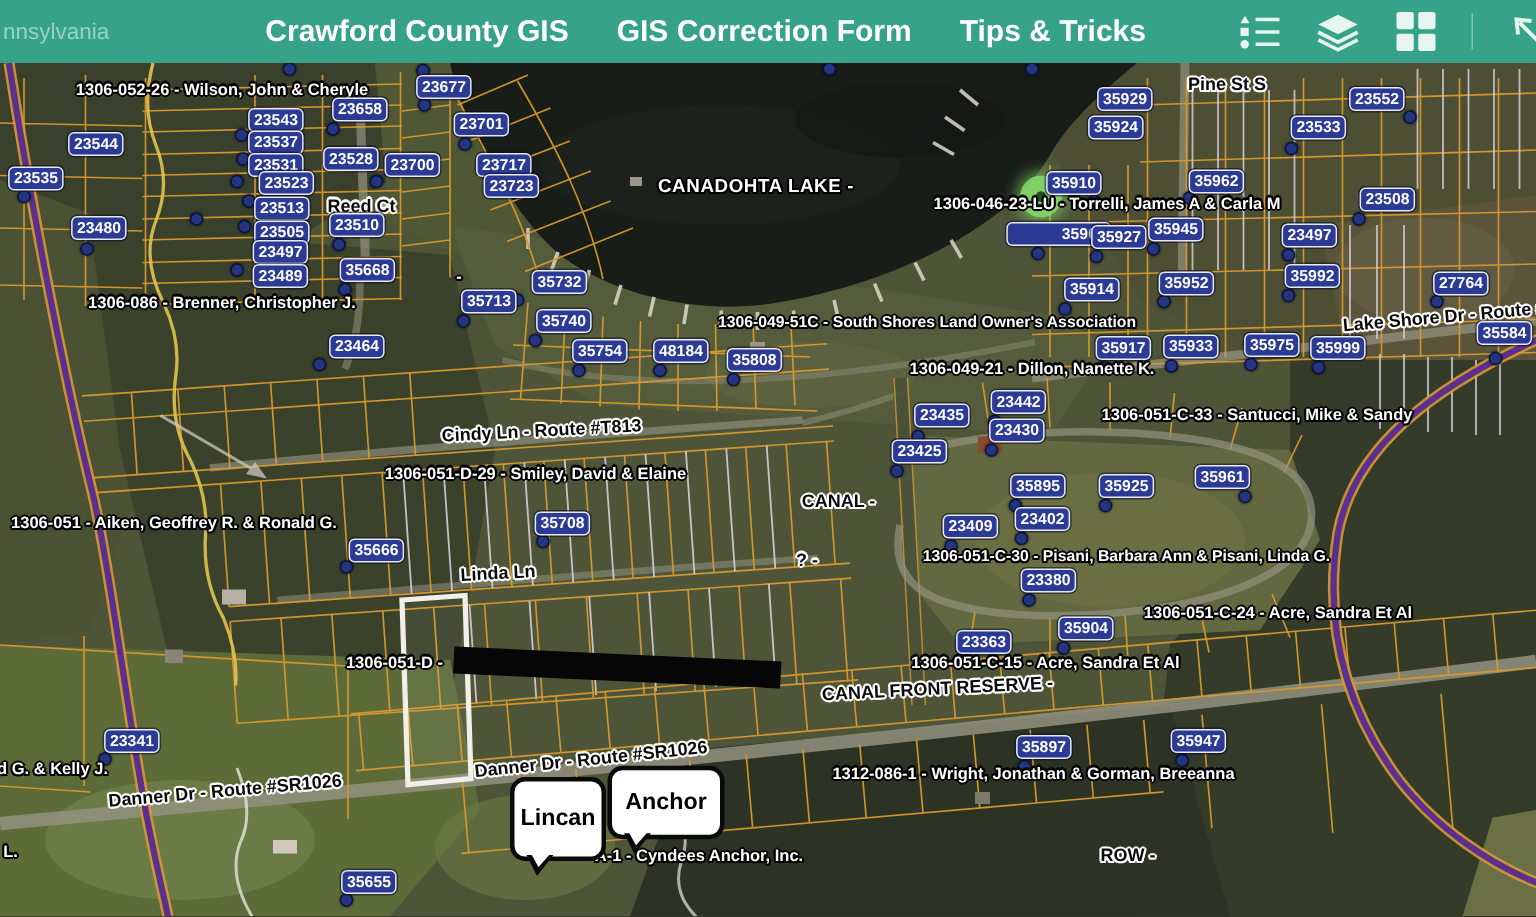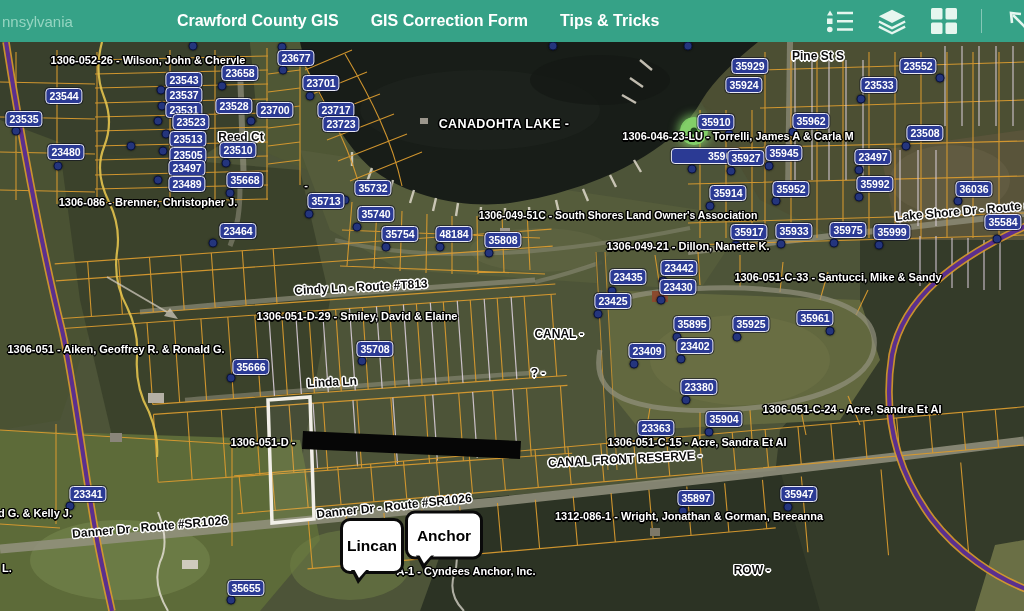--- a/index.html
+++ b/index.html
@@ -3,21 +3,21 @@
 <meta charset="utf-8">
 <style>
   html,body{margin:0;padding:0;background:#222;}
   .stage{position:relative;width:1024px;height:611px;overflow:hidden;
          font-family:"Liberation Sans",sans-serif;background:#4d5438;}
   
   .topbar{position:absolute;top:0;left:0;width:1024px;height:42px;background:#36a287;
           display:flex;align-items:center;z-index:20;}
   .brand{color:#95d5c1;font-size:15px;font-weight:400;margin-left:2px;white-space:nowrap;}
   .nav{display:flex;gap:32px;margin-left:104px;}
-  .nav-item{color:#fff;font-size:16px;font-weight:600;white-space:nowrap;cursor:pointer;}
+  .nav-item{color:#fff;font-size:20px;font-weight:600;white-space:nowrap;cursor:pointer;}
   .hicons{position:absolute;right:-10px;top:0;height:42px;display:flex;align-items:center;gap:22px;}
   .hicon{width:30px;height:26px;display:flex;align-items:center;justify-content:center;}
   .hdivider{width:1px;height:24px;background:rgba(255,255,255,.4);}
   
   .map{position:absolute;top:0;left:0;width:1024px;height:611px;}
   .bgsvg{position:absolute;top:42px;left:0;}
   .anno{position:absolute;inset:0;z-index:5;}
   .badge{position:absolute;transform:translate(-50%,-50%);background:#2b3a94;color:#fff;
          font-size:10.5px;font-weight:700;line-height:12px;padding:1px 3px;
          border:1.5px solid #e9e9f4;border-radius:4px;white-space:nowrap;z-index:6;
@@ -278,20 +278,21 @@
         <div class="lbl street" style="left: 752px; top: 570px; transform: translate(-50%, -50%) rotate(0deg);">ROW -</div>
         <div class="lbl street" style="left: 538px; top: 373px; transform: translate(-50%, -50%) rotate(0deg);">? -</div>
         <div class="lbl owner" style="left: 148px; top: 60px;">1306-052-26 - Wilson, John &amp; Cheryle</div>
         <div class="lbl owner" style="left: 148px; top: 202px;">1306-086 - Brenner, Christopher J.</div>
         <div class="lbl owner" style="left: 116px; top: 349px;">1306-051 - Aiken, Geoffrey R. &amp; Ronald G.</div>
         <div class="lbl owner" style="left: 738px; top: 92px; margin-top: 44px;">1306-046-23-LU - Torrelli, James A &amp; Carla M</div>
         <div class="lbl owner" style="left: 618px; top: 215px; font-size: 10.5px;">1306-049-51C - South Shores Land Owner's Association</div>
         <div class="lbl owner" style="left: 688px; top: 246px;">1306-049-21 - Dillon, Nanette K.</div>
         <div class="lbl owner" style="left: 838px; top: 277px;">1306-051-C-33 - Santucci, Mike &amp; Sandy</div>
         <div class="lbl owner" style="left: 357px; top: 316px;">1306-051-D-29 - Smiley, David &amp; Elaine</div>
+        <div class="lbl owner" style="left: 751px; top: 371px; font-size: 10.5px;">1306-051-C-30 - Pisani, Barbara Ann &amp; Pisani, Linda G.</div>
         <div class="lbl owner" style="left: 852px; top: 409px;">1306-051-C-24 - Acre, Sandra  Et Al</div>
         <div class="lbl owner" style="left: 697px; top: 442px;">1306-051-C-15 - Acre, Sandra  Et Al</div>
         <div class="lbl owner" style="left: 263px; top: 442px;">1306-051-D -</div>
         <div class="lbl owner" style="left: 689px; top: 516px;">1312-086-1 - Wright, Jonathan &amp; Gorman, Breeanna</div>
         <div class="lbl owner" style="left: 466px; top: 571px;">A-1 - Cyndees Anchor, Inc.</div>
         <div class="lbl owner lakename" style="left: 504px; top: 124px;">CANADOHTA LAKE -</div>
         <div class="lbl owner" style="left: 35px; top: 513px;">d G. &amp; Kelly J.</div>
         <div class="lbl owner" style="left: 7px; top: 568px;">L.</div>
         <div class="lbl owner" style="left: 306px; top: 185px;">-</div>
         <div class="badge" style="left: 24px; top: 119px;">23535</div>
@@ -332,21 +333,21 @@
         <div class="badge" style="left: 716px; top: 122px;">35910</div>
         <div class="badge" style="left: 811px; top: 121px;">35962</div>
         <div class="badge" style="left: 925px; top: 133px;">23508</div>
         <div class="badge" style="left: 706px; top: 156px; padding-left: 36px;">35905</div>
         <div class="badge" style="left: 746px; top: 158px;">35927</div>
         <div class="badge" style="left: 784px; top: 153px;">35945</div>
         <div class="badge" style="left: 873px; top: 157px;">23497</div>
         <div class="badge" style="left: 728px; top: 193px;">35914</div>
         <div class="badge" style="left: 791px; top: 189px;">35952</div>
         <div class="badge" style="left: 875px; top: 184px;">35992</div>
-        <div class="badge" style="left: 974px; top: 189px;">36036</div>
+        <div class="badge" style="left: 974px; top: 189px;">27764</div>
         <div class="badge" style="left: 1003px; top: 222px;">35584</div>
         <div class="badge" style="left: 749px; top: 232px;">35917</div>
         <div class="badge" style="left: 794px; top: 231px;">35933</div>
         <div class="badge" style="left: 848px; top: 230px;">35975</div>
         <div class="badge" style="left: 892px; top: 232px;">35999</div>
         <div class="badge" style="left: 679px; top: 268px;">23442</div>
         <div class="badge" style="left: 628px; top: 277px;">23435</div>
         <div class="badge" style="left: 678px; top: 287px;">23430</div>
         <div class="badge" style="left: 613px; top: 301px;">23425</div>
         <div class="badge" style="left: 692px; top: 324px;">35895</div>

